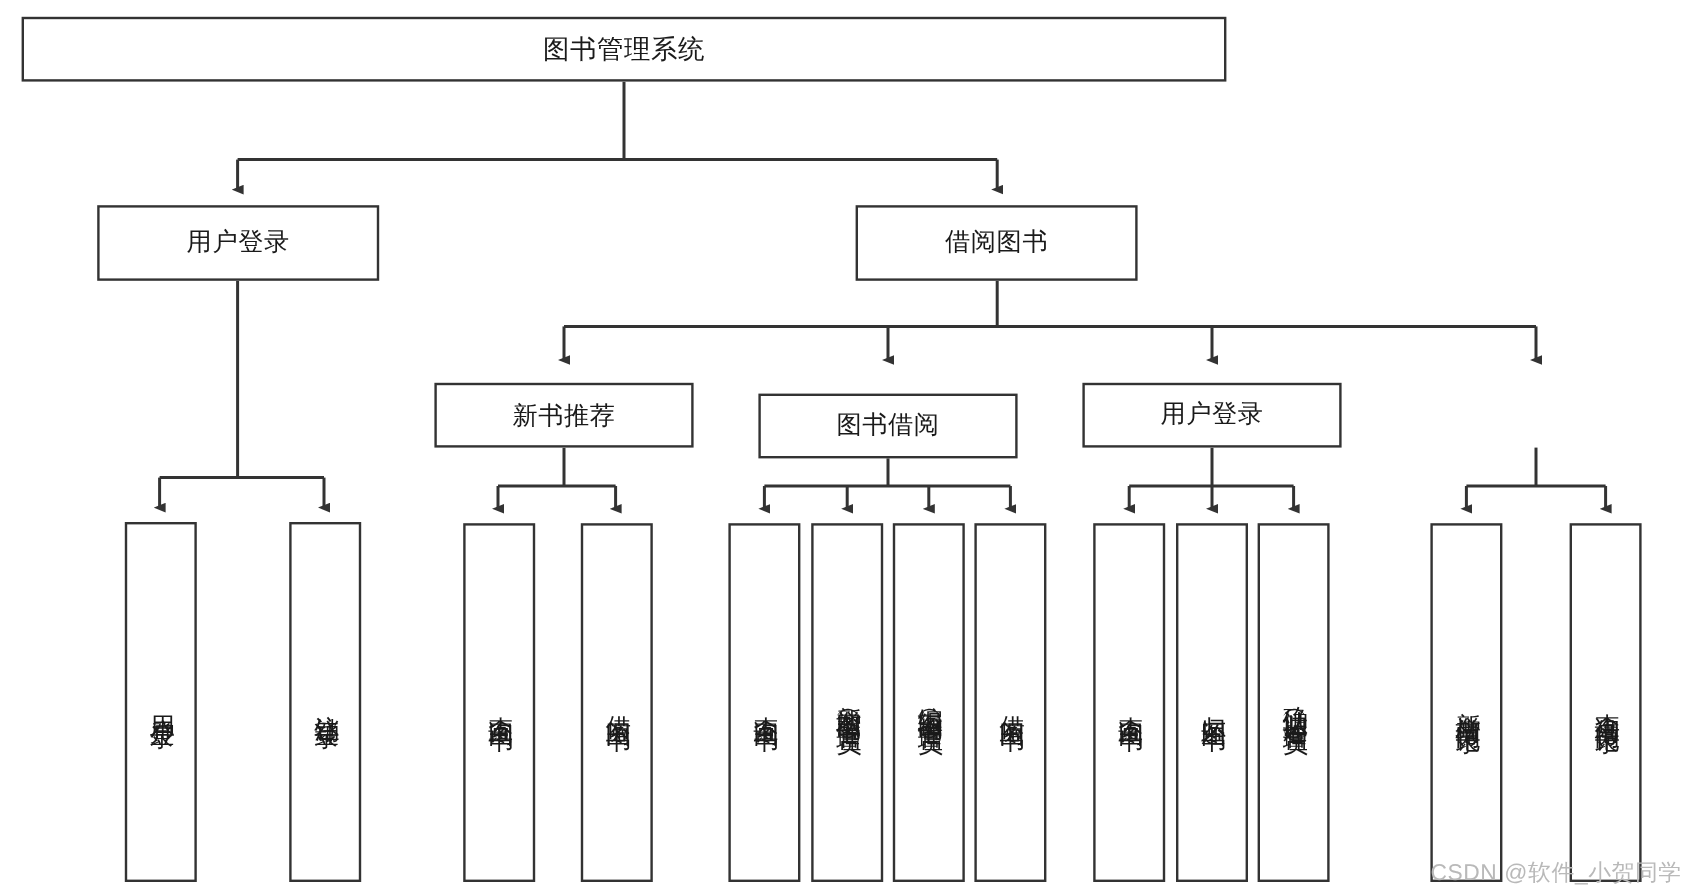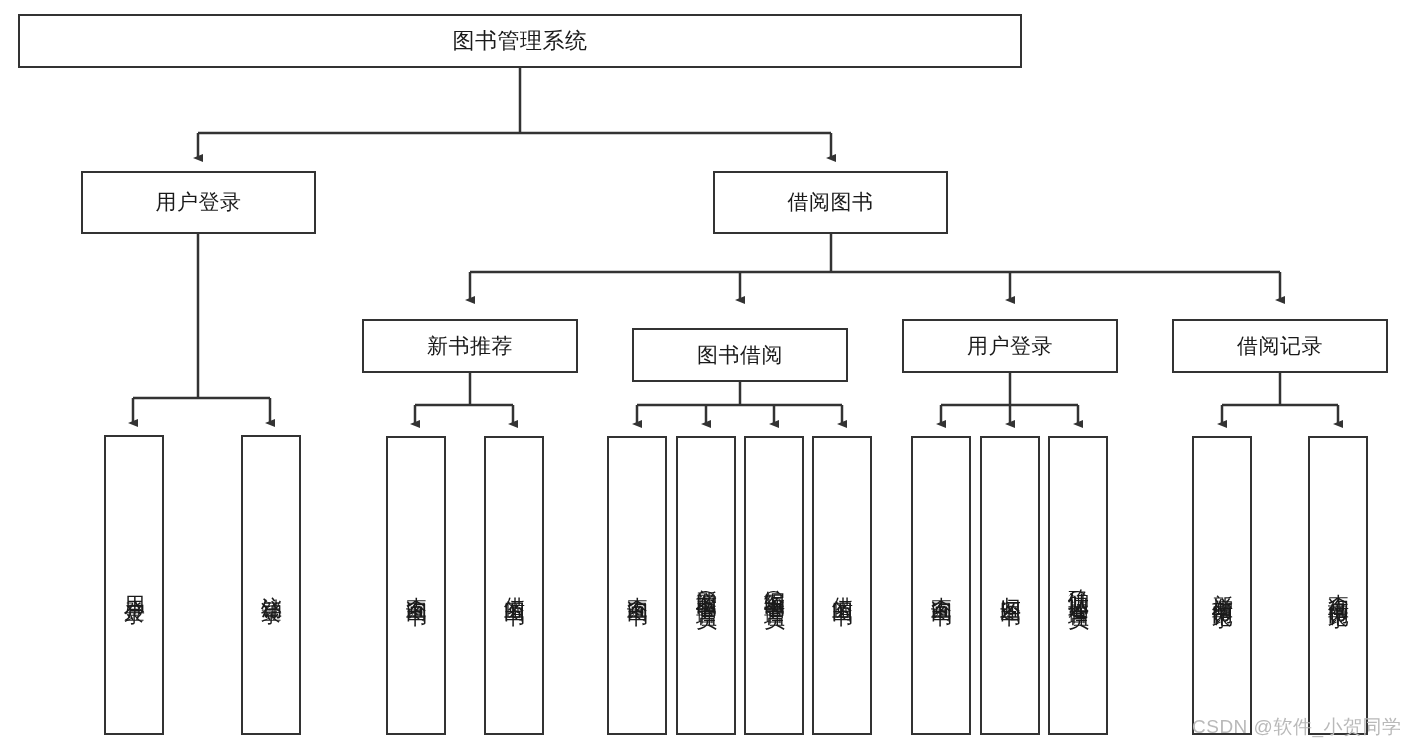--- a/index.html
+++ b/index.html
@@ -130,23 +130,20 @@
 
   <div class="node horizontal" style="left:362px; top:319px; width:216px; height:54px;font-family:Liberation Serif, serif;">
     <span class="label">新书推荐</span>
   </div>
   <div class="node horizontal" style="left:632px; top:328px; width:216px; height:54px;">
     <span class="label">图书借阅</span>
   </div>
   <div class="node horizontal" style="left:902px; top:319px; width:216px; height:54px;">
     <span class="label">用户登录</span>
   </div>
-  <div class="node horizontal" style="left:1172px; top:319px; width:216px; height:54px;">
-    <span class="label">借阅记录</span>
-  </div>
 
   <div class="node vertical" style="left:104px; top:435px; width:60px; height:300px;">
     <span class="label">用户登录</span>
   </div>
   <div class="node vertical" style="left:241px; top:435px; width:60px; height:300px;">
     <span class="label">注销登录</span>
   </div>
 
   <div class="node vertical" style="left:386px; top:436px; width:60px; height:299px;">
     <span class="label">查询图书</span>

